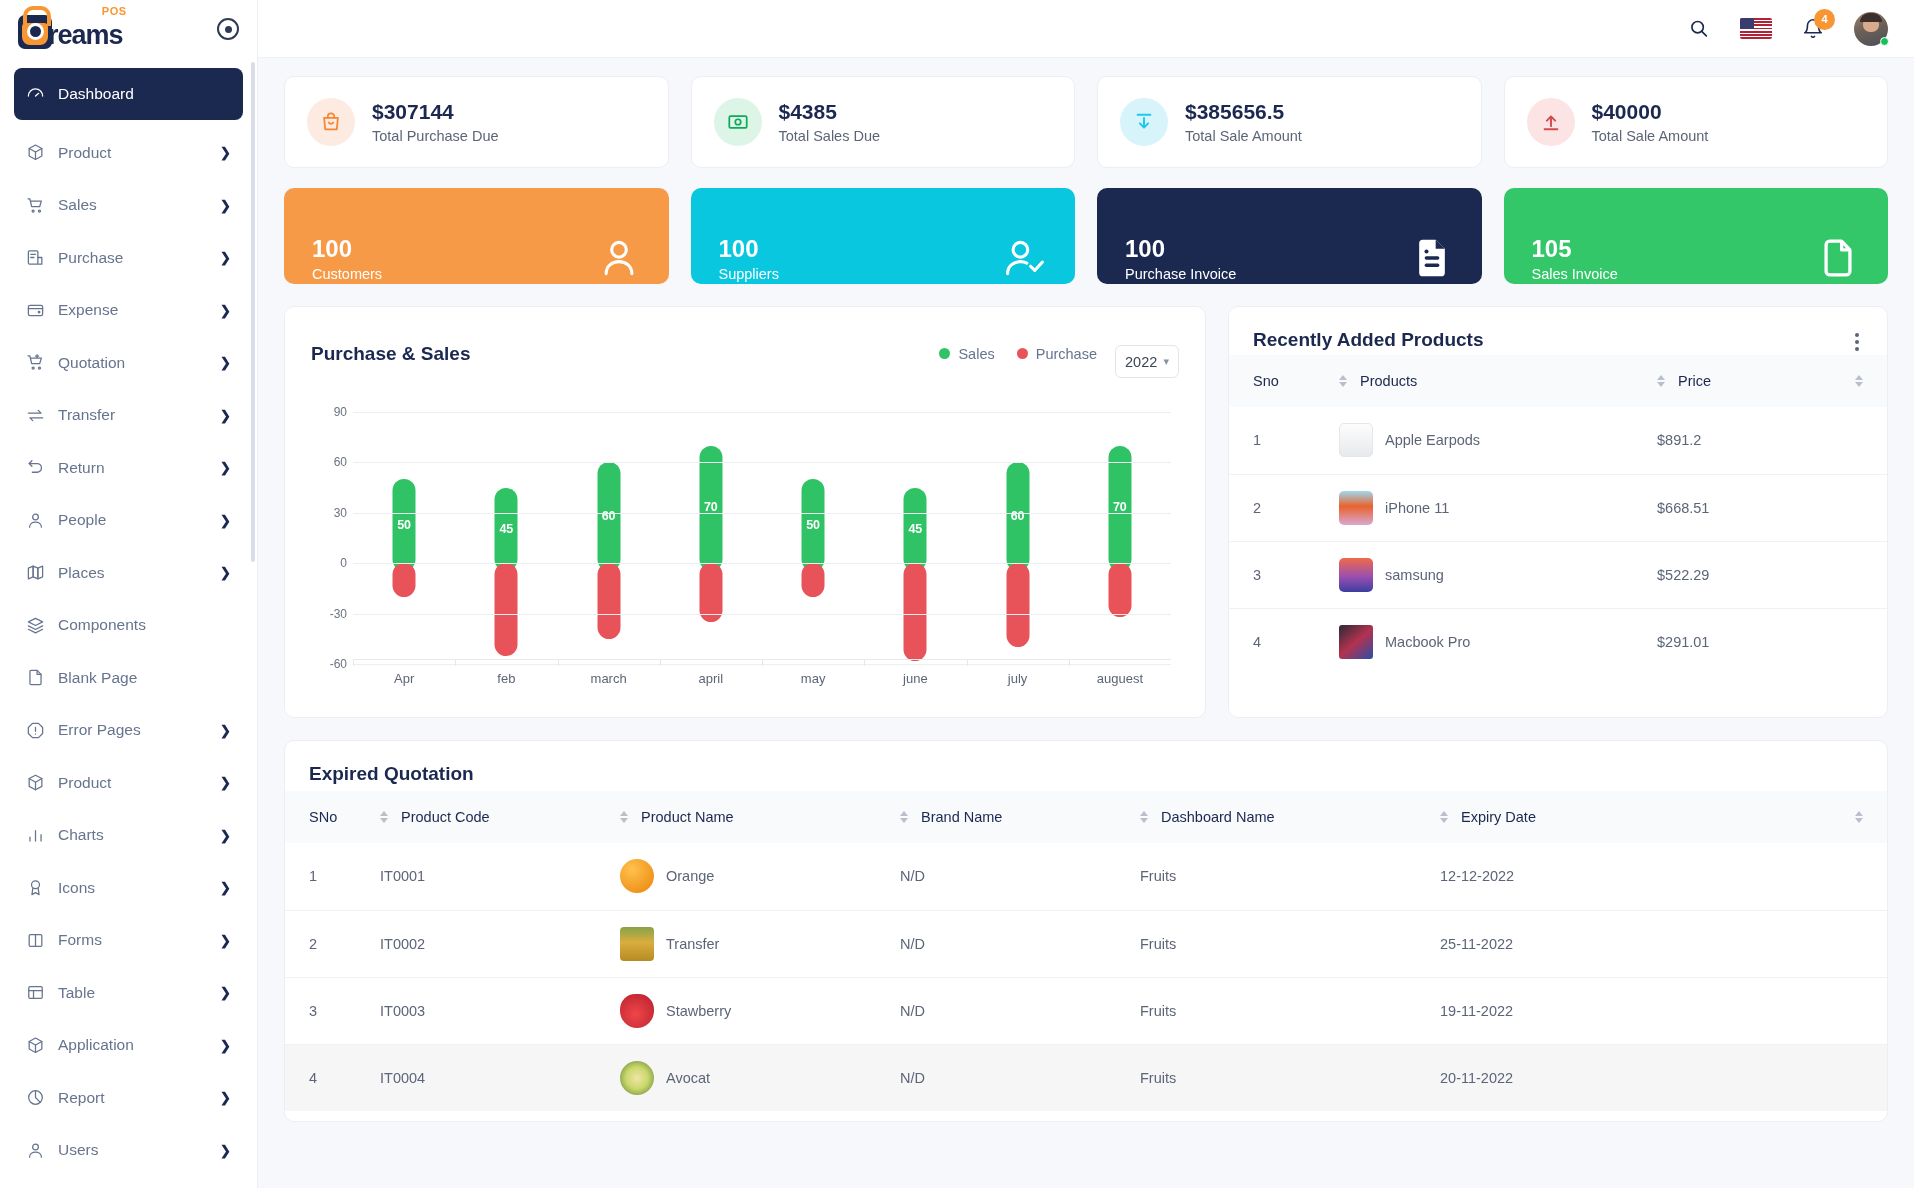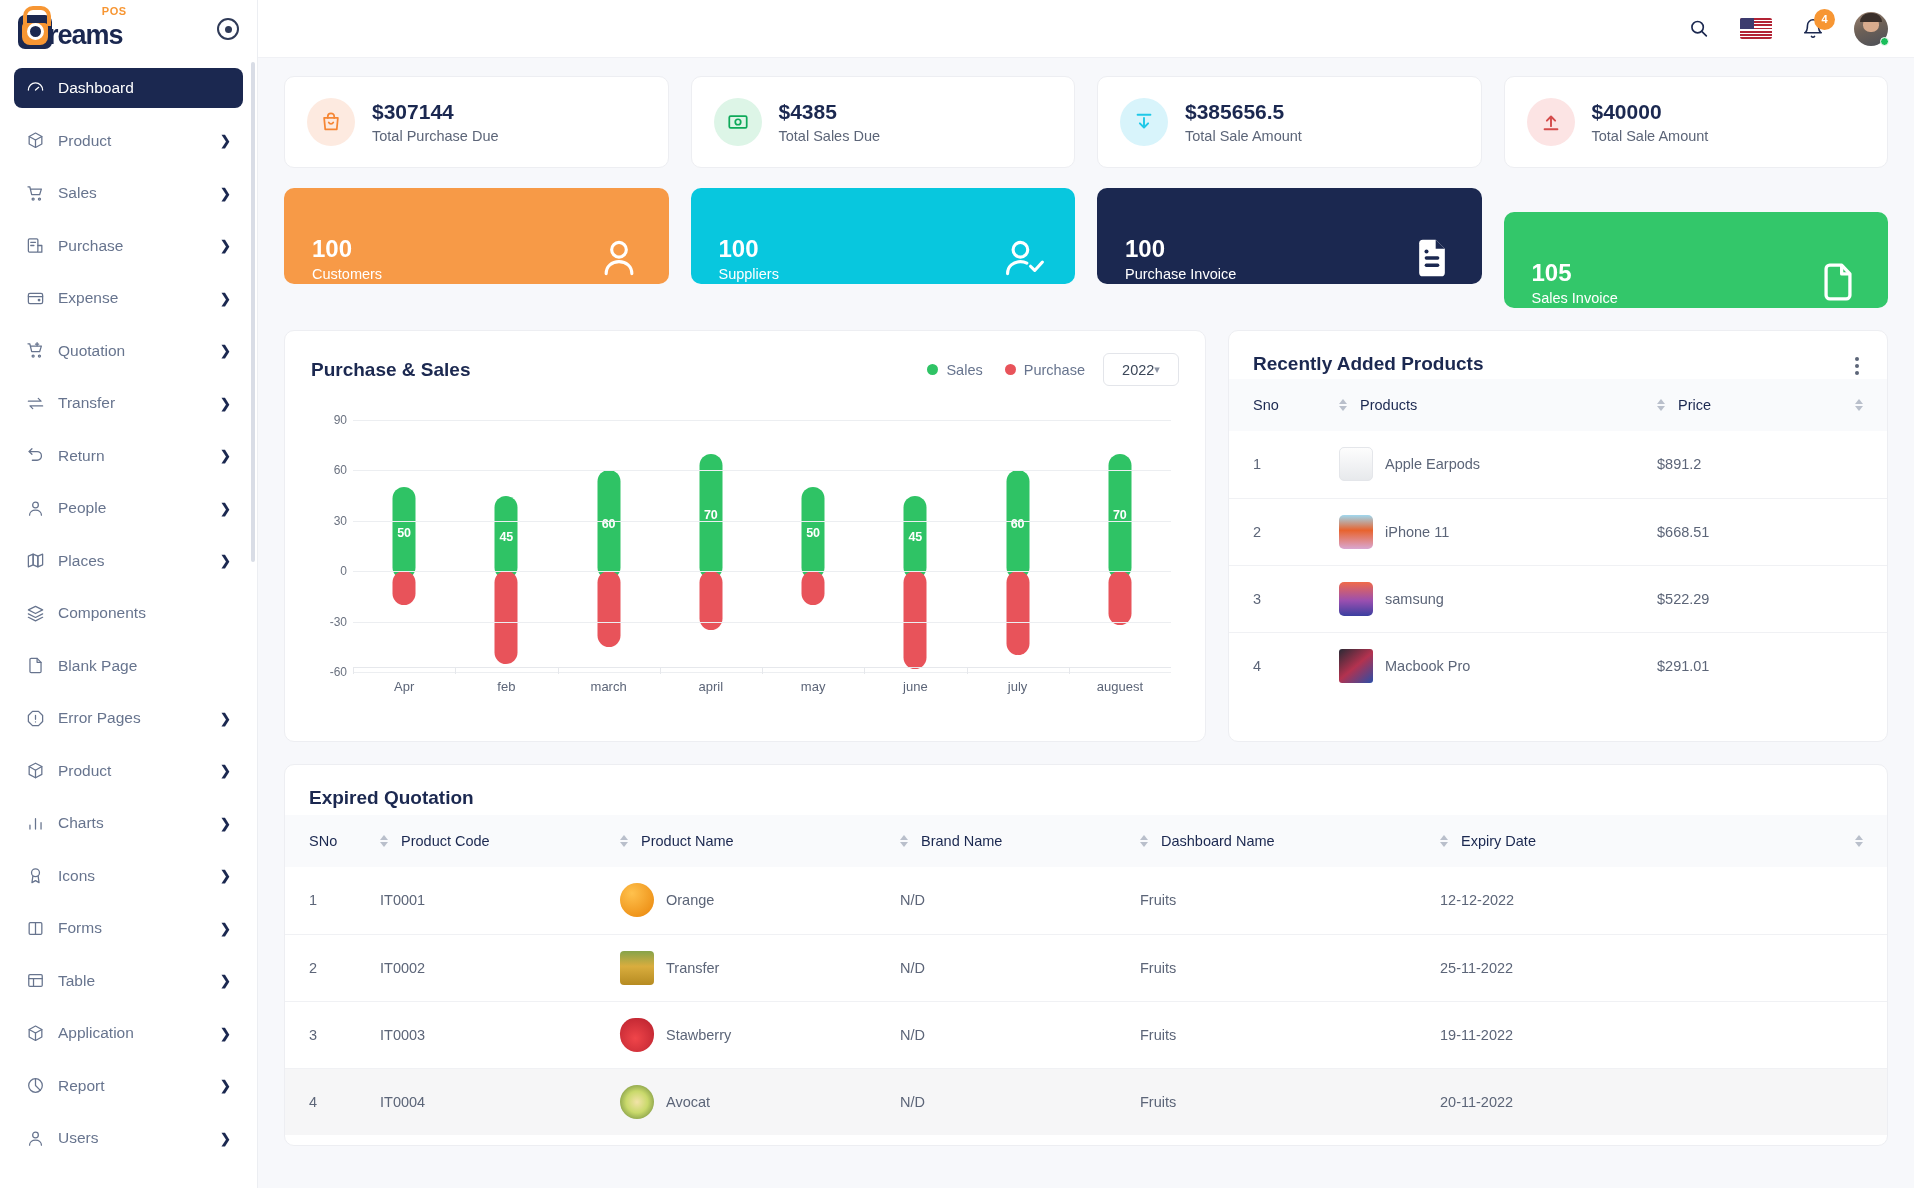--- a/index.html
+++ b/index.html
@@ -57,21 +57,21 @@
   }
   .brand-toggle i { width: 7px; height: 7px; border-radius: 50%; background: #2f3a57; display:block;}
 
   .menu { padding: 10px 14px 20px 14px; overflow: hidden; flex: 1; }
   .menu-item {
     display: flex; align-items: center; gap: 13px;
     height: 40px; padding: 0 12px; border-radius: 8px;
     color: #67748e; font-size: 15.5px; margin-bottom: 12.5px;
     cursor: pointer; position: relative;
   }
-  .menu-item.active { background: #1b2850; color: #ffffff; height: 40px; }
+  .menu-item.active { background: #1b2850; color: #ffffff; height: 52px; }
   .menu-item .mi-icon { width: 19px; height: 19px; flex: 0 0 19px; display: flex; align-items: center; justify-content: center; }
   .menu-item .mi-icon svg { width: 19px; height: 19px; }
   .menu-item .caret {
     margin-left: auto; color: #1b2850; font-size: 13px; font-weight: 700;
   }
   .sb-scroll {
     position: absolute; right: 2px; top: 62px; width: 4px; height: 500px;
     border-radius: 3px; background: #d9dde6;
   }
 
@@ -145,23 +145,23 @@
   .panel { background: #fff; border: 1px solid #edeef2; border-radius: 10px; }
   .panel-chart { flex: 1 1 0; min-width: 0; height: 412px; padding: 22px 26px 12px 26px; }
   .panel-recent { flex: 0 0 660px; height: 412px; padding: 22px 0 0 0; }
 
   .panel-head { display: flex; align-items: center; justify-content: space-between; }
   .panel-title { font-size: 19px; font-weight: 700; color: #1b2850; }
   .legend { display: flex; align-items: center; gap: 22px; margin-left: auto; margin-right: 18px; }
   .legend span.litem { display: flex; align-items: center; gap: 8px; font-size: 14.5px; color: #67748e; }
   .dotl { width: 11px; height: 11px; border-radius: 50%; display: inline-block; }
   .yearsel {
-    border: 1px solid #e3e5ea; border-radius: 6px; height: 33px; width: 76px;
-    display: flex; align-items: center; justify-content: center;
-    padding: 0 9px; font-size: 14.5px; color: #3c4759; cursor: pointer;
+    border: 1px solid #e3e5ea; border-radius: 6px; height: 33px; width: 64px;
+    display: flex; align-items: center; justify-content: space-between;
+    padding: 0 9px; font-size: 14.5px; color: #3c4759; cursor: pointer; margin-top: 16px;
   }
   .yearsel .chev { color: #8b93a3; font-size: 11px; }
 
   
   .chart { position: relative; height: 300px; margin-top: 26px; }
   .plot { position: absolute; left: 42px; right: 8px; top: 8px; bottom: 40px; }
   .gridline { position: absolute; left: 0; right: 0; height: 1px; background: #eceef1; }
   .ylab {
     position: absolute; left: 0; width: 36px; text-align: right;
     font-size: 12px; color: #6b7280; transform: translateY(-50%);
@@ -559,21 +559,21 @@
               <div class="lab">Purchase Invoice</div>
             </div>
             <div><svg viewBox="0 0 24 24" fill="#fff">
                 <path d="M14 2H7a2 2 0 0 0-2 2v16a2 2 0 0 0 2 2h10a2 2 0 0 0 2-2V7z"></path>
                 <path d="M14 2v5h5" fill="#1b2850"></path>
                 <rect x="8" y="11" width="8" height="1.9" rx=".9" fill="#1b2850"></rect>
                 <rect x="8" y="15" width="8" height="1.9" rx=".9" fill="#1b2850"></rect>
                 <circle cx="9" cy="8.4" r="1.1" fill="#1b2850"></circle>
               </svg></div>
           </div>
-          <div class="cbox" style="background: rgb(51, 199, 106); margin-top: 24px;">
+          <div class="cbox" style="background: rgb(51, 199, 106);">
             <div>
               <div class="num">105</div>
               <div class="lab">Sales Invoice</div>
             </div>
             <div><svg viewBox="0 0 24 24" fill="none" stroke="#fff" stroke-width="1.8" stroke-linejoin="round">
                 <path d="M14 2.8H7.5a2 2 0 0 0-2 2v14.4a2 2 0 0 0 2 2h9a2 2 0 0 0 2-2V7.6z"></path>
                 <path d="M14 2.8v4.8h4.5"></path>
               </svg></div>
           </div>
         </div>

